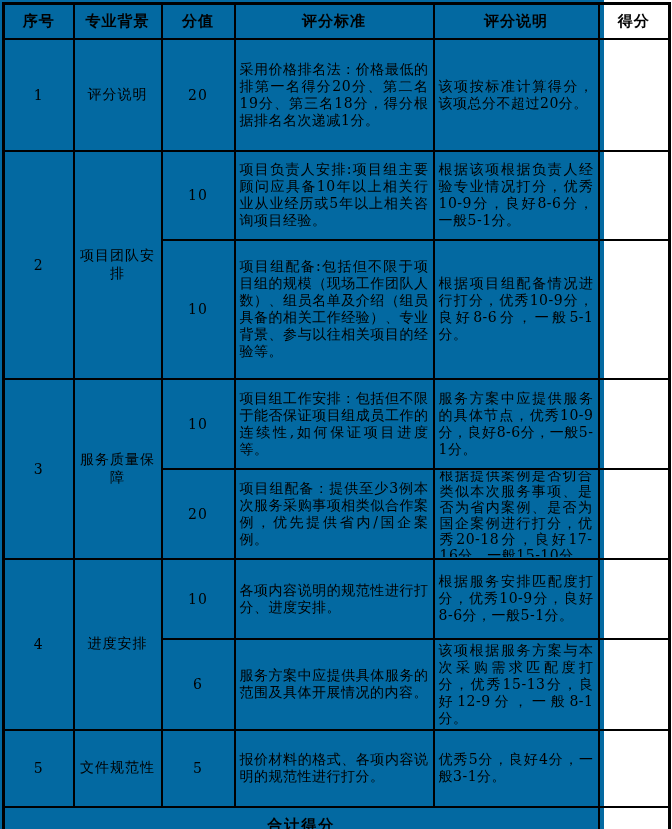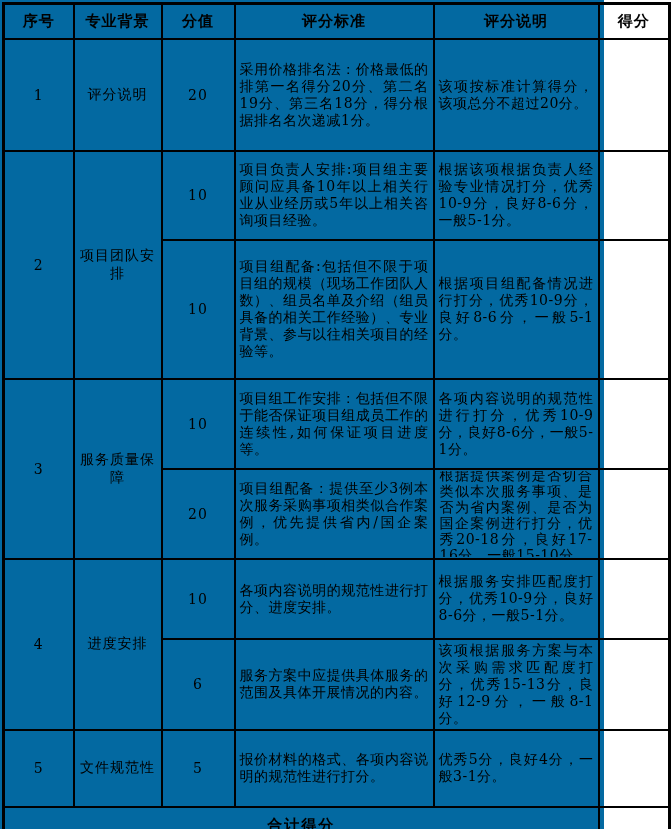--- a/index.html
+++ b/index.html
@@ -111,21 +111,21 @@
         <td class="c-text">项目组配备:包括但不限于项目组的规模（现场工作团队人数）、组员名单及介绍（组员具备的相关工作经验）、专业背景、参与以往相关项目的经验等。</td>
         <td class="c-text">根据项目组配备情况进行打分，优秀10-9分，良好8-6分，一般5-1分。</td>
         <td class="c-center"></td>
       </tr>
 
       <tr class="h-r3a">
         <td class="c-center" rowspan="2">3</td>
         <td class="c-center" rowspan="2">服务质量保障</td>
         <td class="c-center">10</td>
         <td class="c-text">项目组工作安排：包括但不限于能否保证项目组成员工作的连续性,如何保证项目进度等。</td>
-        <td class="c-text">各项内容说明的规范性进行打分，优秀10-9分，良好8-6分，一般5-1分。</td>
+        <td class="c-text">服务方案中应提供服务的具体节点，优秀10-9分，良好8-6分，一般5-1分。</td>
         <td class="c-center"></td>
       </tr>
       <tr class="h-r3b">
         <td class="c-center">20</td>
         <td class="c-text">项目组配备：提供至少3例本次服务采购事项相类似合作案例，优先提供省内/国企案例。</td>
         <td class="clip-cell">
           <div class="clip-box">
             <div class="clip-text">根据提供案例是否切合类似本次服务事项、是否为省内案例、是否为国企案例进行打分，优秀20-18分，良好17-16分，一般15-10分</div>
           </div>
         </td>

